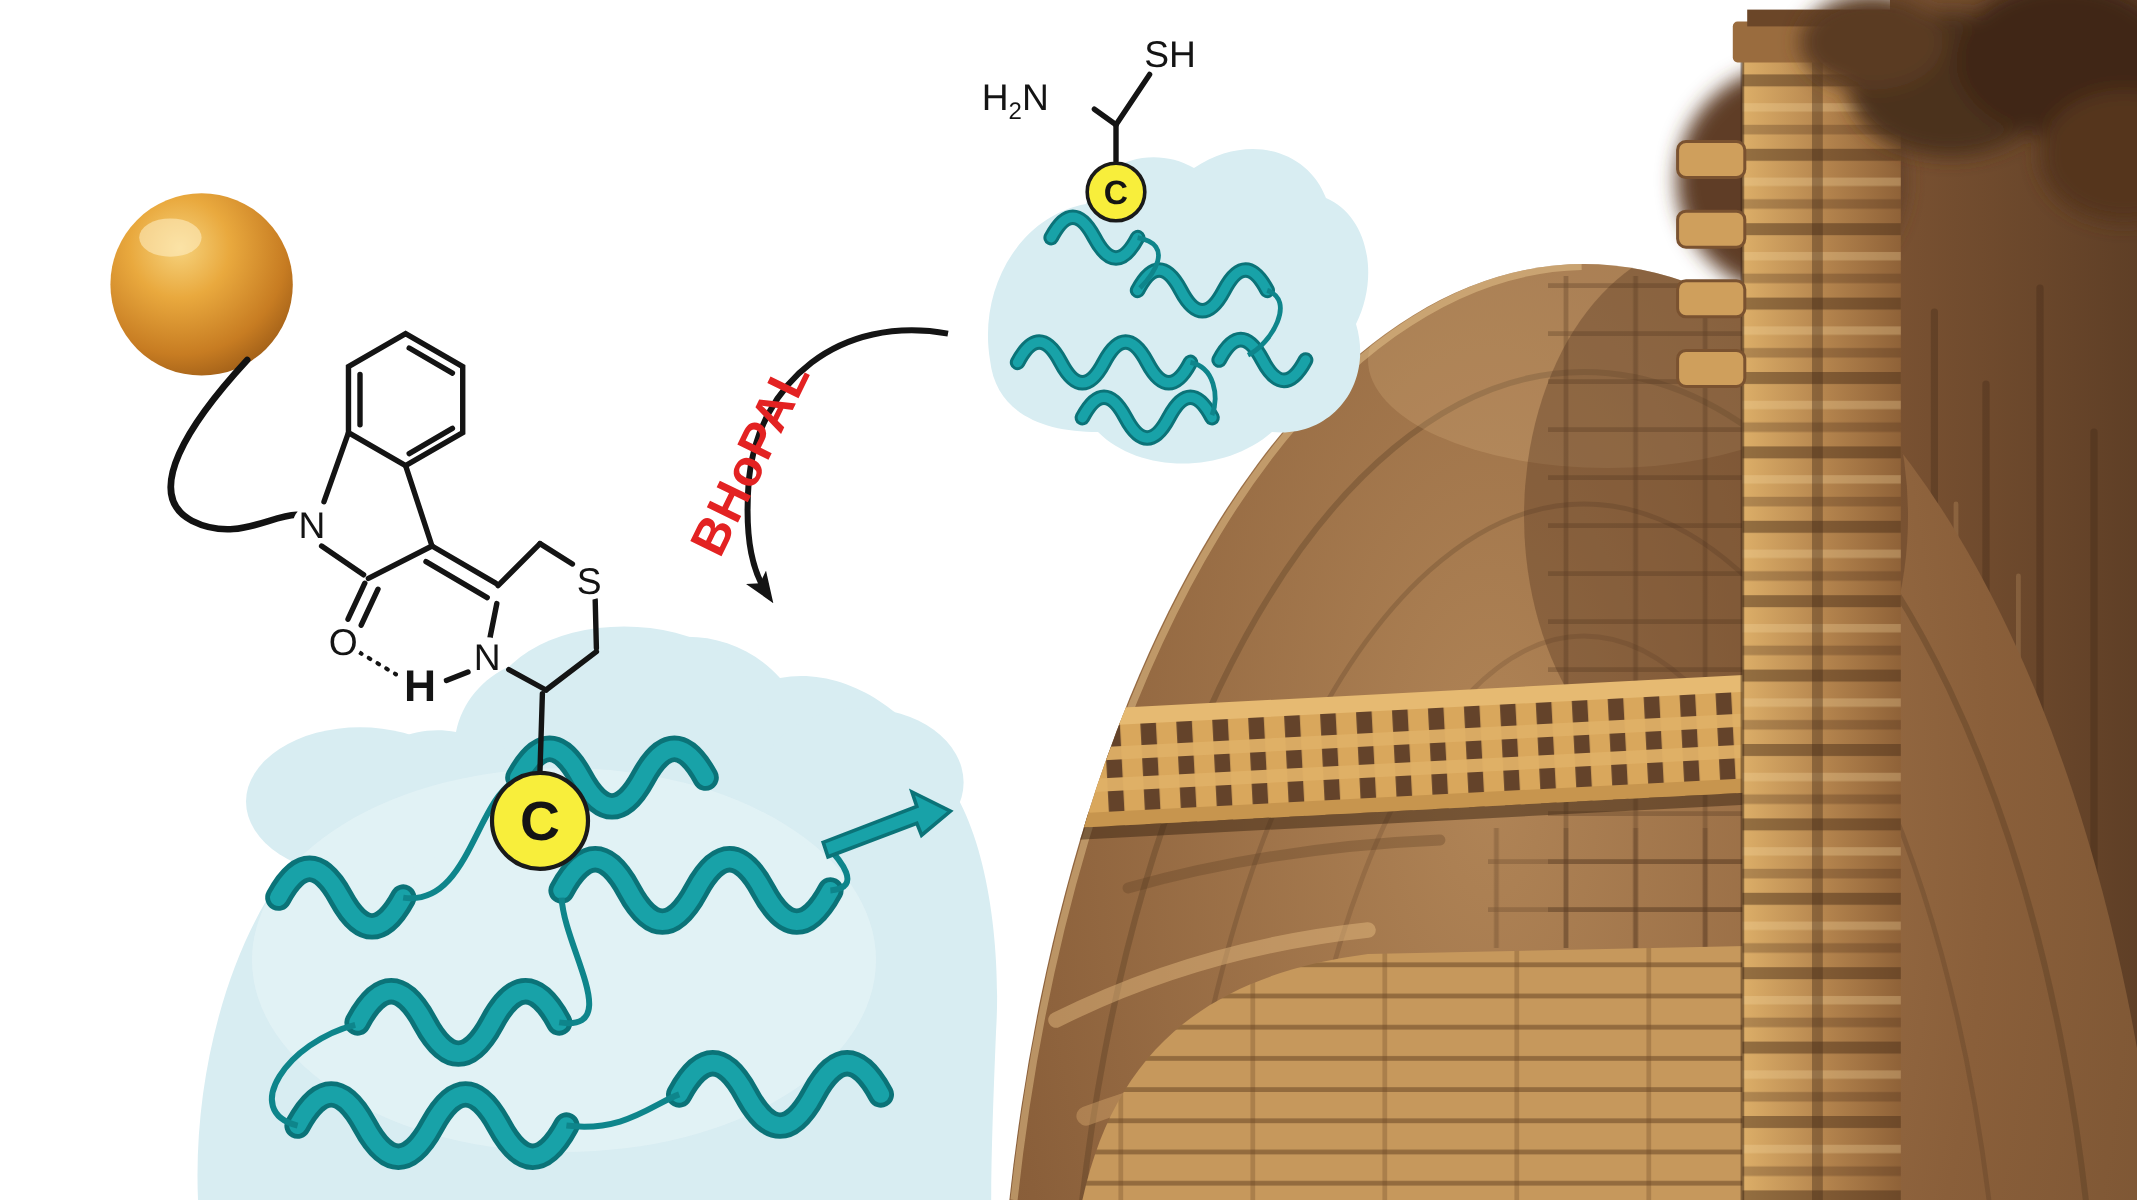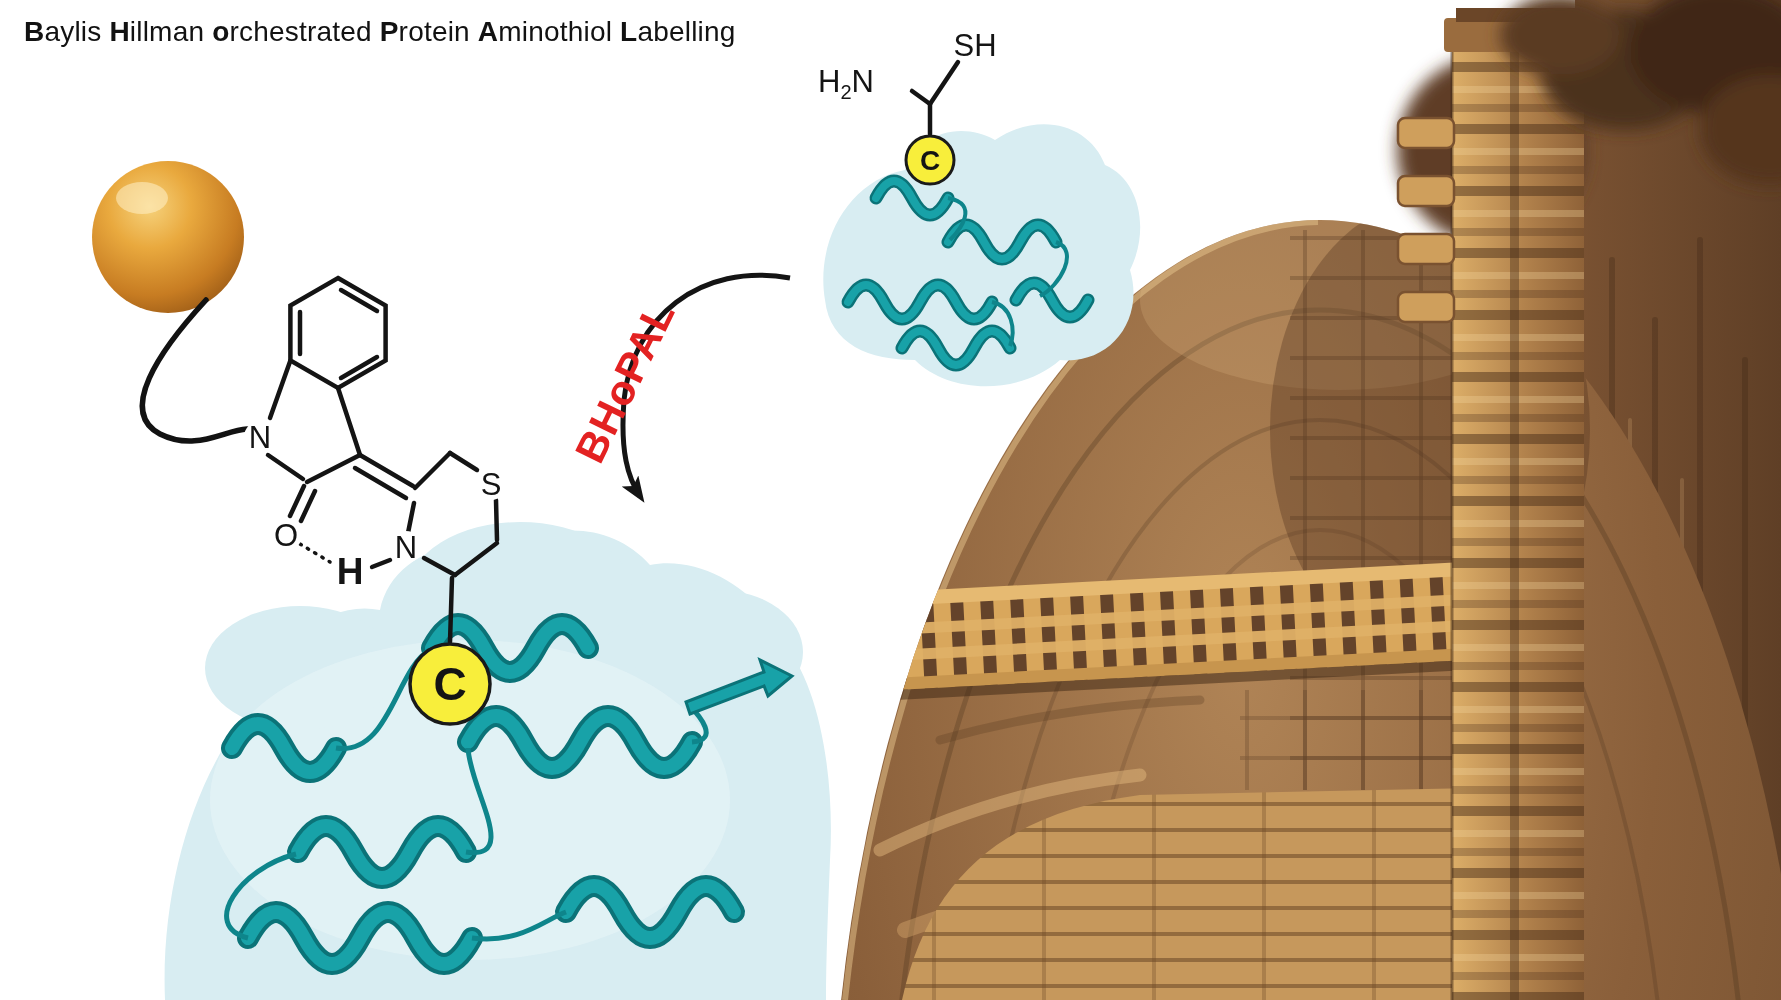--- a/index.html
+++ b/index.html
@@ -19,23 +19,20 @@
   .bhopal{font-family:"Liberation Sans",sans-serif;font-size:42px;font-weight:700;
           letter-spacing:1px;}
   .bond{stroke:#141414;stroke-width:4.5;stroke-linecap:round;fill:none;}
   .halo{fill:#ffffff;}
 </style>
 </head>
 <body>
 
 <div class="stage">
 
-  <div class="title">
-    <span class="b">B</span><span>aylis </span><span class="b">H</span><span>illman </span><span class="b">o</span><span>rchestrated </span><span class="b">P</span><span>rotein </span><span class="b">A</span><span>minothiol </span><span class="b">L</span><span>abelling</span>
-  </div>
 
   <svg class="scene" viewBox="0 0 1781 1000">
     <defs>
       <radialGradient id="beadGrad" cx="38%" cy="30%" r="78%">
         <stop offset="0" stop-color="#f6d27c"></stop>
         <stop offset="0.35" stop-color="#e9a93e"></stop>
         <stop offset="0.75" stop-color="#c77c22"></stop>
         <stop offset="1" stop-color="#9a5a16"></stop>
       </radialGradient>
       <radialGradient id="domeGrad" cx="42%" cy="22%" r="85%">

